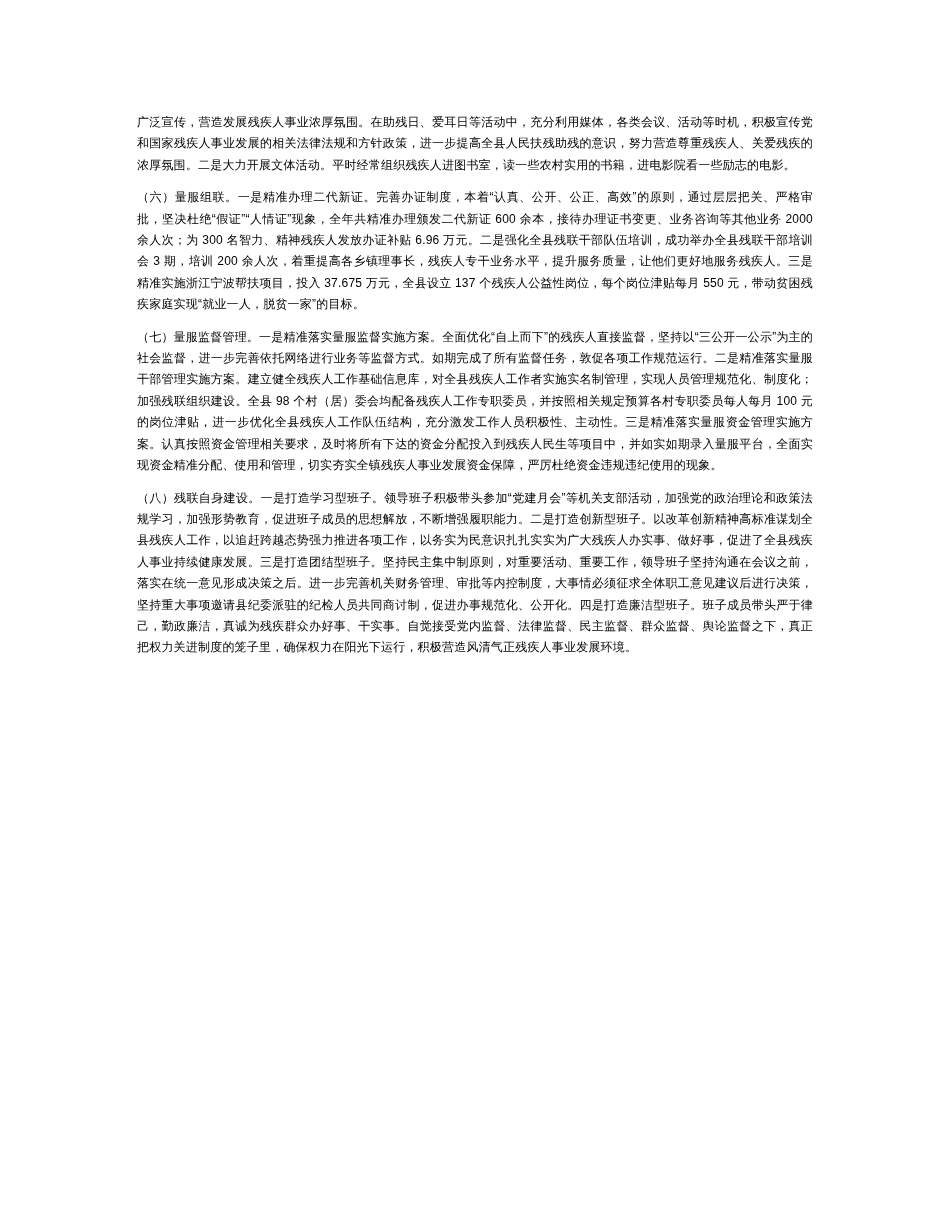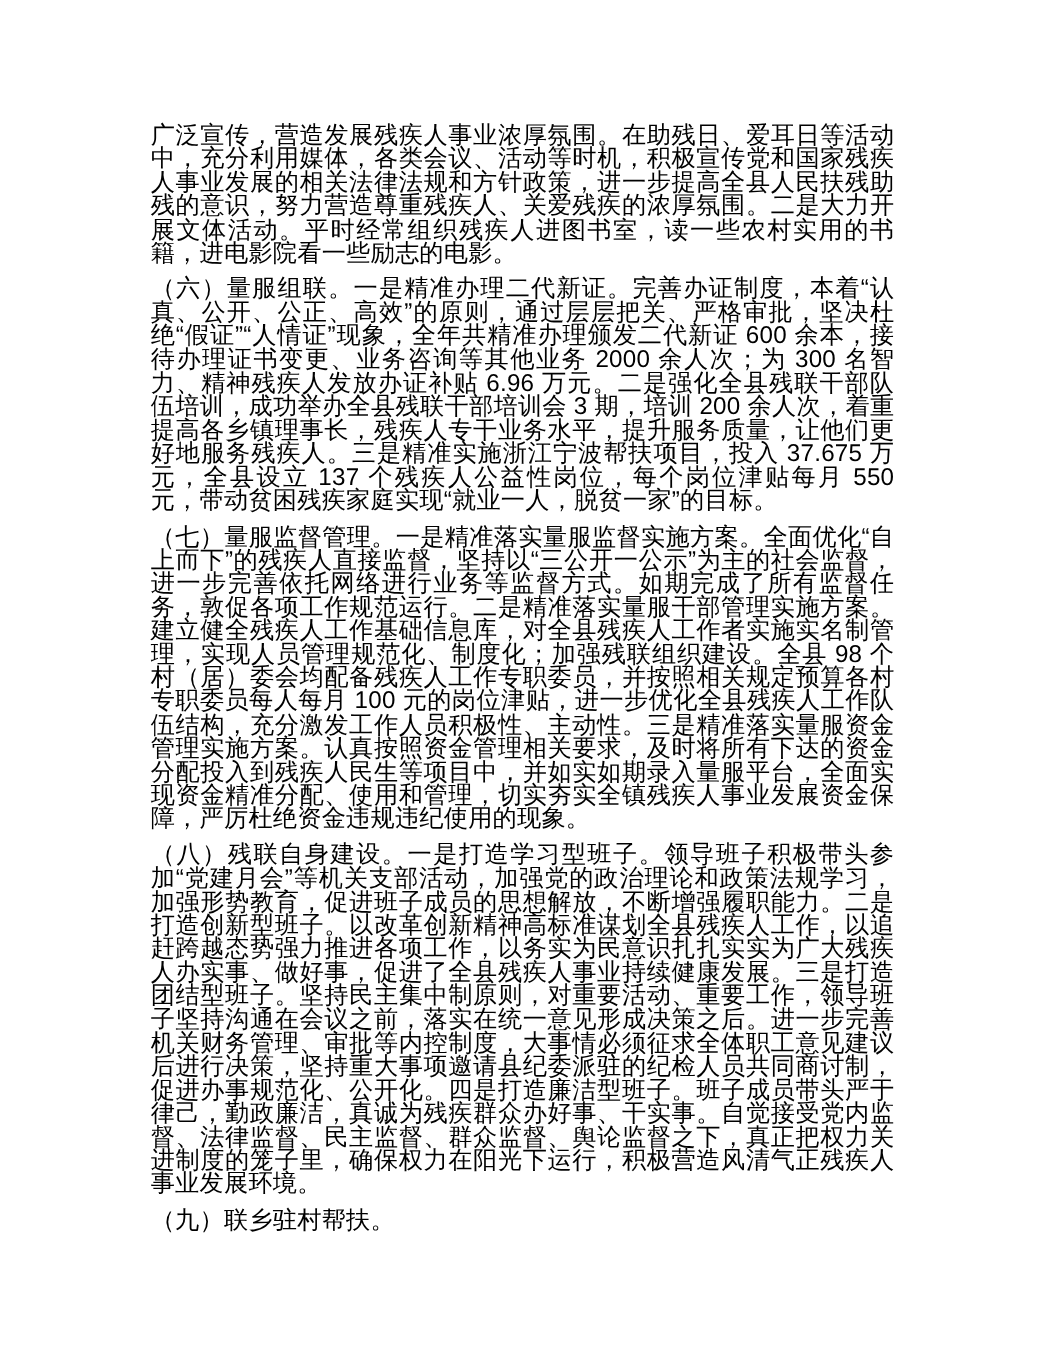--- a/index.html
+++ b/index.html
@@ -16,33 +16,32 @@
   }
   .text-block {
     position: absolute;
     left: 137px;
     top: 112px;
     width: 676px;
   }
   .para {
     margin: 0 0 11px 0;
     font-family: "Liberation Sans", "DejaVu Sans", sans-serif;
-    font-size: 22px;
+    font-size: 12px;
     line-height: 21.4px;
     color: #000000;
     text-align: justify;
     text-justify: inter-ideograph;
     word-break: break-all;
     letter-spacing: 0.2px;
   }
 </style>
 </head>
 <body>
 
 <div class="page">
   <div class="text-block">
     <p class="para">广泛宣传，营造发展残疾人事业浓厚氛围。在助残日、爱耳日等活动中，充分利用媒体，各类会议、活动等时机，积极宣传党和国家残疾人事业发展的相关法律法规和方针政策，进一步提高全县人民扶残助残的意识，努力营造尊重残疾人、关爱残疾的浓厚氛围。二是大力开展文体活动。平时经常组织残疾人进图书室，读一些农村实用的书籍，进电影院看一些励志的电影。</p>
     <p class="para">（六）量服组联。一是精准办理二代新证。完善办证制度，本着“认真、公开、公正、高效”的原则，通过层层把关、严格审批，坚决杜绝“假证”“人情证”现象，全年共精准办理颁发二代新证 600 余本，接待办理证书变更、业务咨询等其他业务 2000 余人次；为 300 名智力、精神残疾人发放办证补贴 6.96 万元。二是强化全县残联干部队伍培训，成功举办全县残联干部培训会 3 期，培训 200 余人次，着重提高各乡镇理事长，残疾人专干业务水平，提升服务质量，让他们更好地服务残疾人。三是精准实施浙江宁波帮扶项目，投入 37.675 万元，全县设立 137 个残疾人公益性岗位，每个岗位津贴每月 550 元，带动贫困残疾家庭实现“就业一人，脱贫一家”的目标。</p>
     <p class="para">（七）量服监督管理。一是精准落实量服监督实施方案。全面优化“自上而下”的残疾人直接监督，坚持以“三公开一公示”为主的社会监督，进一步完善依托网络进行业务等监督方式。如期完成了所有监督任务，敦促各项工作规范运行。二是精准落实量服干部管理实施方案。建立健全残疾人工作基础信息库，对全县残疾人工作者实施实名制管理，实现人员管理规范化、制度化；加强残联组织建设。全县 98 个村（居）委会均配备残疾人工作专职委员，并按照相关规定预算各村专职委员每人每月 100 元的岗位津贴，进一步优化全县残疾人工作队伍结构，充分激发工作人员积极性、主动性。三是精准落实量服资金管理实施方案。认真按照资金管理相关要求，及时将所有下达的资金分配投入到残疾人民生等项目中，并如实如期录入量服平台，全面实现资金精准分配、使用和管理，切实夯实全镇残疾人事业发展资金保障，严厉杜绝资金违规违纪使用的现象。</p>
     <p class="para">（八）残联自身建设。一是打造学习型班子。领导班子积极带头参加“党建月会”等机关支部活动，加强党的政治理论和政策法规学习，加强形势教育，促进班子成员的思想解放，不断增强履职能力。二是打造创新型班子。以改革创新精神高标准谋划全县残疾人工作，以追赶跨越态势强力推进各项工作，以务实为民意识扎扎实实为广大残疾人办实事、做好事，促进了全县残疾人事业持续健康发展。三是打造团结型班子。坚持民主集中制原则，对重要活动、重要工作，领导班子坚持沟通在会议之前，落实在统一意见形成决策之后。进一步完善机关财务管理、审批等内控制度，大事情必须征求全体职工意见建议后进行决策，坚持重大事项邀请县纪委派驻的纪检人员共同商讨制，促进办事规范化、公开化。四是打造廉洁型班子。班子成员带头严于律己，勤政廉洁，真诚为残疾群众办好事、干实事。自觉接受党内监督、法律监督、民主监督、群众监督、舆论监督之下，真正把权力关进制度的笼子里，确保权力在阳光下运行，积极营造风清气正残疾人事业发展环境。</p>
-    <p class="para">（九）联乡驻村帮扶。</p>
   </div>
 </div>
 
 </body></html>

